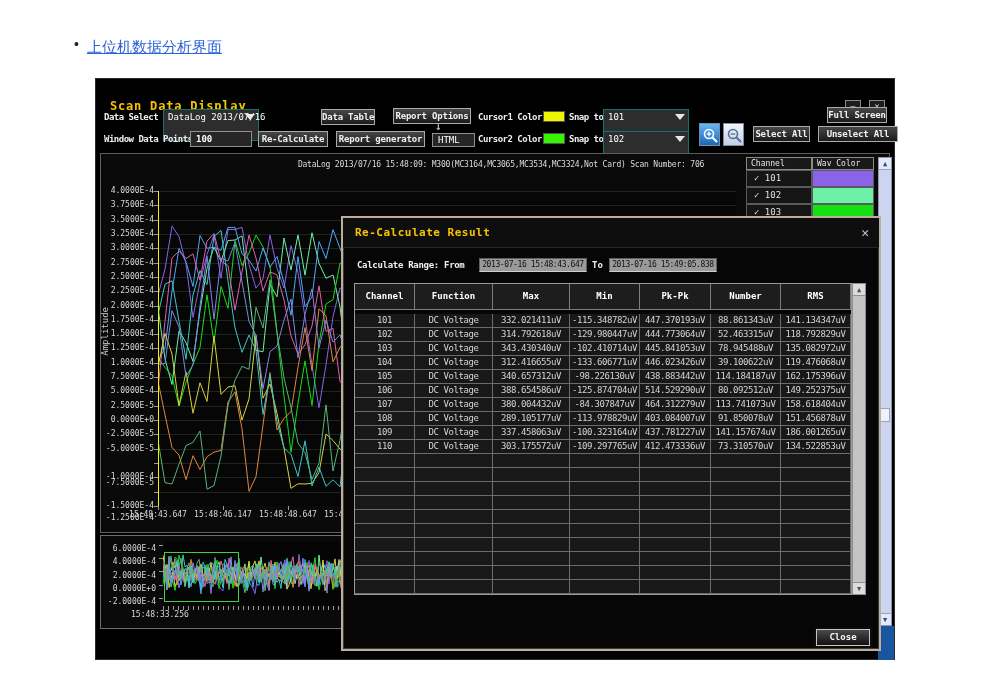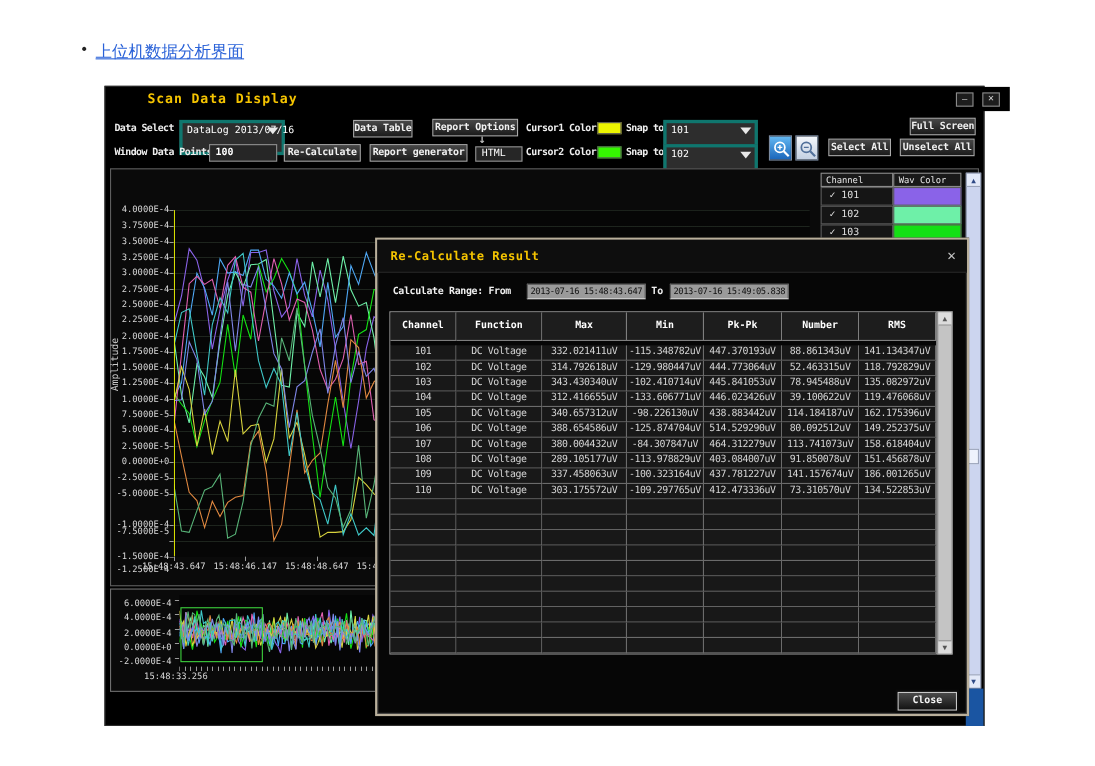--- a/index.html
+++ b/index.html
@@ -8,30 +8,30 @@
     font-family: "DejaVu Sans Mono", monospace; overflow: hidden;
   }
   
   .heading { position: absolute; left: 74px; top: 36px; font-family: "Liberation Sans", sans-serif; }
   .bullet { color: #222; font-size: 14px; vertical-align: 3px; margin-right: 8px; }
   .hlink { color: #2a62d8; font-size: 15px; text-decoration: underline; cursor: pointer; }
 
   
   .win { position: absolute; left: 95px; top: 78px; width: 800px; height: 582px; background: #000; border: 1px solid #2c2c2c; z-index: 1; }
   .win * { position: absolute; }
-  .win-titlebar { left: 0; top: 0; width: 100%; height: 22px; background: #000; margin-left: 24px; }
+  .win-titlebar { left: 0; top: 16px; width: 100%; height: 22px; background: #000; }
   .win-title { position: absolute; left: 14px; top: 4px; color: #f5c400; font-weight: bold; font-size: 12px; letter-spacing: 0.8px; white-space: nowrap; }
   .tb-btn { top: 5px; width: 16px; height: 13px; background: #1d1d1d; border: 1px solid #8a8a8a; color: #cfcfcf; font-size: 8px; line-height: 11px; text-align: center; cursor: pointer; }
   .tb-min { right: 33px; }
   .tb-close { right: 9px; font-size: 9px; }
 
   
   .tlabel { color: #eee; font-size: 9px; font-weight: bold; letter-spacing: -0.5px; white-space: nowrap; }
   .tbtn { background: linear-gradient(#474747, #1b1b1b); border: 1px solid #aaa; color: #f2f2f2; font-size: 9px; font-weight: bold; letter-spacing: -0.2px; text-align: center; height: 16px; line-height: 14px; white-space: nowrap; cursor: pointer; }
-  .dd { background: #2d2d2d; border: 3px solid #0f766e; color: #fff; font-size: 9px; height: 32px; line-height: 14px; padding-left: 4px; white-space: nowrap; cursor: pointer; }
+  .dd { background: #2d2d2d; border: 1px solid #0f766e; color: #fff; font-size: 9px; height: 32px; line-height: 14px; padding-left: 4px; white-space: nowrap; cursor: pointer; }
   .dd .arr { position: absolute; right: 3px; top: 4px; width: 0; height: 0; border-left: 5px solid transparent; border-right: 5px solid transparent; border-top: 6px solid #e8e8e8; }
   .swatch { width: 22px; height: 11px; border: 1px solid #555; }
   .tinput { background: #262626; border: 1px solid #909090; color: #fff; font-size: 9px; height: 16px; line-height: 14px; padding-left: 5px; }
   .down-arrow { color: #b5b5b5; font-size: 11px; font-weight: bold; }
   .zbtn { width: 21px; height: 23px; border: 1px solid #7a8aa0; cursor: pointer; }
   .zbtn svg { position: absolute; left: 2px; top: 3px; }
   .zoom-in { background: linear-gradient(#63b8f2, #1a66ba); }
   .zoom-out { background: linear-gradient(#f4f7fb, #c3d0e2); }
 
   
@@ -148,23 +148,24 @@
       </svg>
   </div>
   <div class="zbtn zoom-out" style="left:627px; top:44px;">
     <svg width="17" height="17" viewBox="0 0 17 17">
         <circle cx="7" cy="7" r="4.5" fill="none" stroke="#51709a" stroke-width="1.6"></circle>
         <line x1="10.5" y1="10.5" x2="15" y2="15" stroke="#51709a" stroke-width="2"></line>
         <line x1="4.8" y1="7" x2="9.2" y2="7" stroke="#51709a" stroke-width="1.3"></line>
       </svg>
   </div>
   <div class="tbtn" style="left:657px; top:47px; width:57px;">Select All</div>
-  <div class="tbtn" style="left:722px; top:47px; width:68px;">Unselect All</div>
+  <div class="tbtn" style="left:722px; top:47px; width:80px;">Unselect All</div>
 
   <div class="plot-panel"></div>
+  <div class="scan-header">DataLog 2013/07/16 15:48:09: M300(MC3164,MC3065,MC3534,MC3324,Not Card) Scan Number: 706</div>
   <div class="amp-label">Amplitude</div>
   <div id="yticks">
       <div class="ytick" style="top: 0px;">4.0000E-4</div>
       <div class="ytick" style="top: 14.318px;">3.7500E-4</div>
       <div class="ytick" style="top: 28.636px;">3.5000E-4</div>
       <div class="ytick" style="top: 42.954px;">3.2500E-4</div>
       <div class="ytick" style="top: 57.272px;">3.0000E-4</div>
       <div class="ytick" style="top: 71.59px;">2.7500E-4</div>
       <div class="ytick" style="top: 85.908px;">2.5000E-4</div>
       <div class="ytick" style="top: 100.226px;">2.2500E-4</div>

